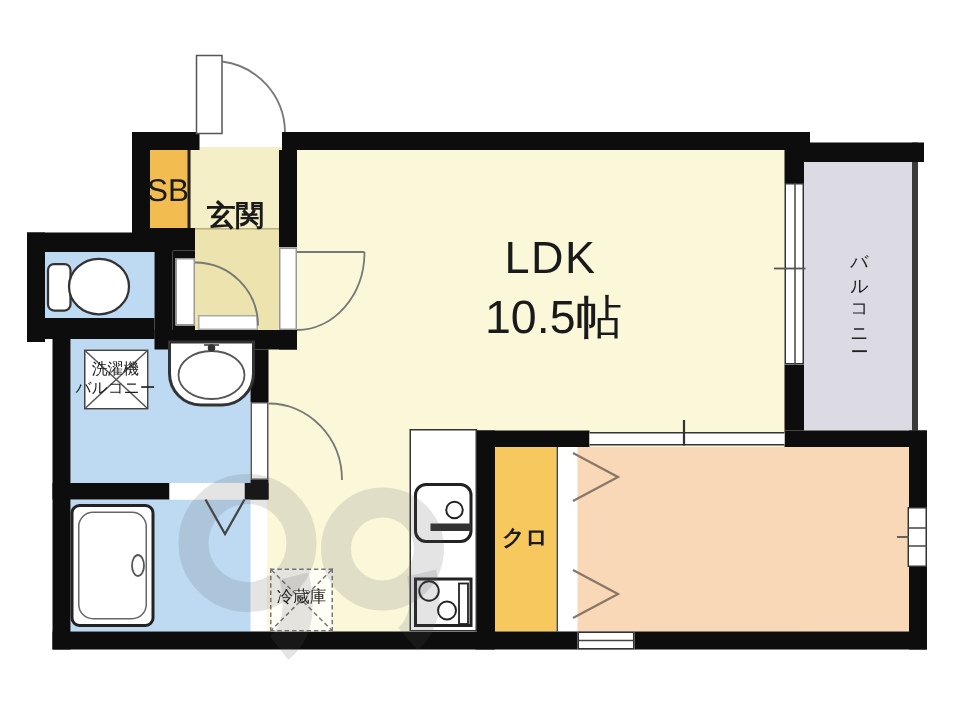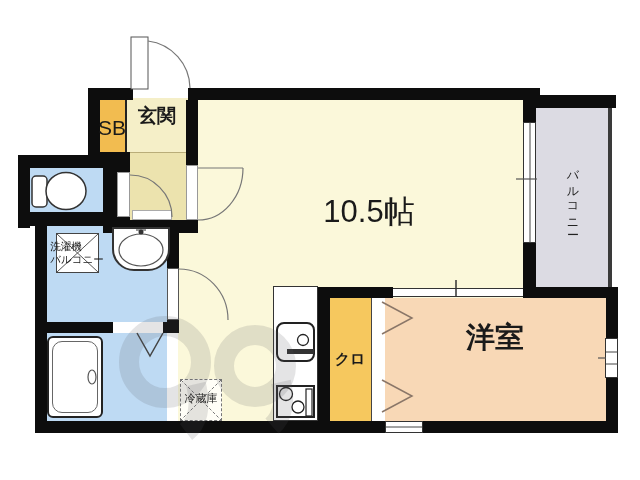--- a/index.html
+++ b/index.html
@@ -31,29 +31,29 @@
   .sink-unit{left:276px;top:322px;width:39px;height:40px;background:#fff;border:2px solid #222;border-radius:8px;box-sizing:border-box;}
   .stove-unit{left:276px;top:385px;width:39px;height:33px;background:#fff;border:2px solid #222;box-sizing:border-box;}
   .fridge-box{left:180px;top:379px;width:42px;height:42px;background:#fffef7;border:1px dashed #777;box-sizing:border-box;}
   .washer-box{left:56px;top:233px;width:43px;height:40px;background:#fff;border:1px solid #444;box-sizing:border-box;}
   .basin{left:112px;top:227px;width:58px;height:44px;background:#fff;border:2px solid #333;border-radius:0 0 22px 22px;box-sizing:border-box;}
   .tub{left:47px;top:336px;width:56px;height:82px;background:#fff;border:2px solid #222;border-radius:6px;box-sizing:border-box;}
   .tub-in{left:52px;top:341px;width:46px;height:72px;background:#fff;border:1px solid #666;border-radius:10px;box-sizing:border-box;}
   .threshold{left:132px;top:210px;width:40px;height:10px;background:#fff;border:1px solid #aaa;box-sizing:border-box;}
   
   .lbl{position:absolute;transform:translate(-50%,-50%);white-space:nowrap;}
-  .lbl-genkan{left:157px;top:116px;font-size:19px;font-weight:bold;}
+  .lbl-genkan{left:157px;top:144px;font-size:19px;font-weight:bold;}
   .lbl-sb{left:112px;top:128px;font-size:21px;}
   .lbl-ldk{left:367px;top:173px;font-size:30px;letter-spacing:1px;}
   .lbl-ldk-size{left:369px;top:212px;font-size:31px;}
   .lbl-west{left:495px;top:338px;font-size:29px;font-weight:bold;}
   .lbl-west-size{left:495px;top:371px;font-size:31px;}
   .lbl-closet{left:350px;top:359px;font-size:15px;font-weight:bold;}
   .lbl-fridge{left:201px;top:398px;font-size:11px;}
-  .lbl-washer{left:77px;top:253px;font-size:10.5px;line-height:13px;text-align:left;transform:translate(-50%,-50%);position:absolute;}
+  .lbl-washer{left:77px;top:253px;font-size:10.5px;line-height:13px;text-align:center;transform:translate(-50%,-50%);position:absolute;}
   .lbl-balcony{position:absolute;left:564px;top:161px;writing-mode:vertical-rl;text-orientation:upright;font-size:12px;letter-spacing:3px;color:#222;}
   .watermark{position:absolute;left:292px;top:316px;font-size:72px;font-weight:bold;letter-spacing:6px;color:var(--watermark);}
   svg.overlay{position:absolute;left:0;top:0;pointer-events:none;}
 </style>
 </head>
 <body>
 
 <div class="plan">
 
   <div class="room ldk-fill"></div>
@@ -164,22 +164,22 @@
       <circle cx="165" cy="362" r="36"></circle>
       <path d="M196,384 Q204,418 186,432"></path>
       <circle cx="255" cy="366" r="31"></circle>
       <path d="M281,382 Q288,412 272,426"></path>
     </g>
   </svg>
 
 
   <div class="lbl lbl-genkan">玄関</div>
   <div class="lbl lbl-sb">SB</div>
+  <div class="lbl lbl-ldk">LDK</div>
   <div class="lbl lbl-ldk-size">10.5帖</div>
-  <div class="lbl lbl-west">洋室</div>
   <div class="lbl lbl-closet">クロ</div>
   <div class="lbl lbl-fridge">冷蔵庫</div>
   <div class="lbl-washer">
     <div>洗濯機</div>
     <div>バルコニー</div>
   </div>
   <div class="lbl-balcony">バルコニー</div>
 
 </div>
 

